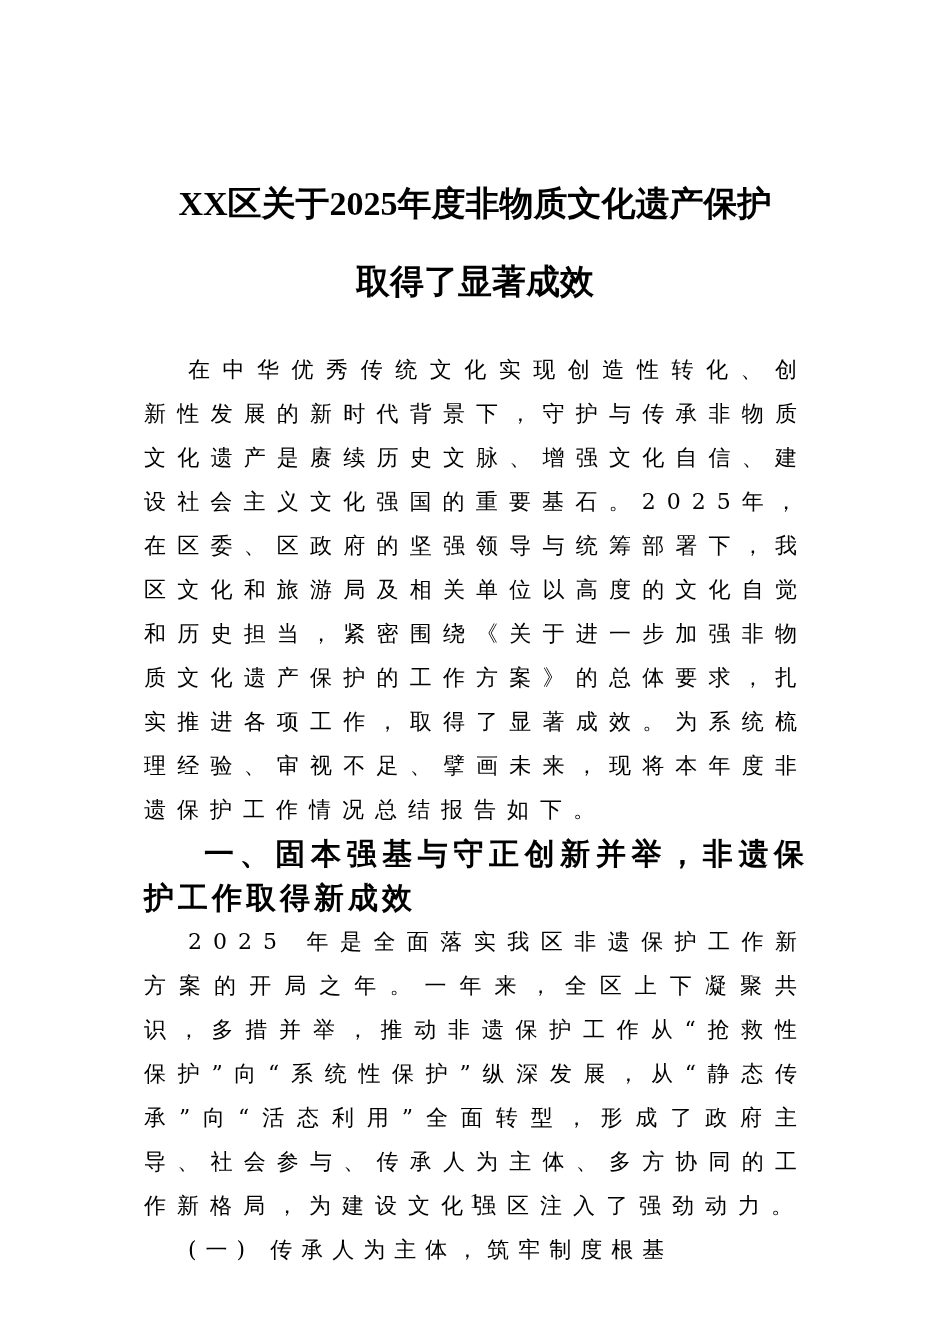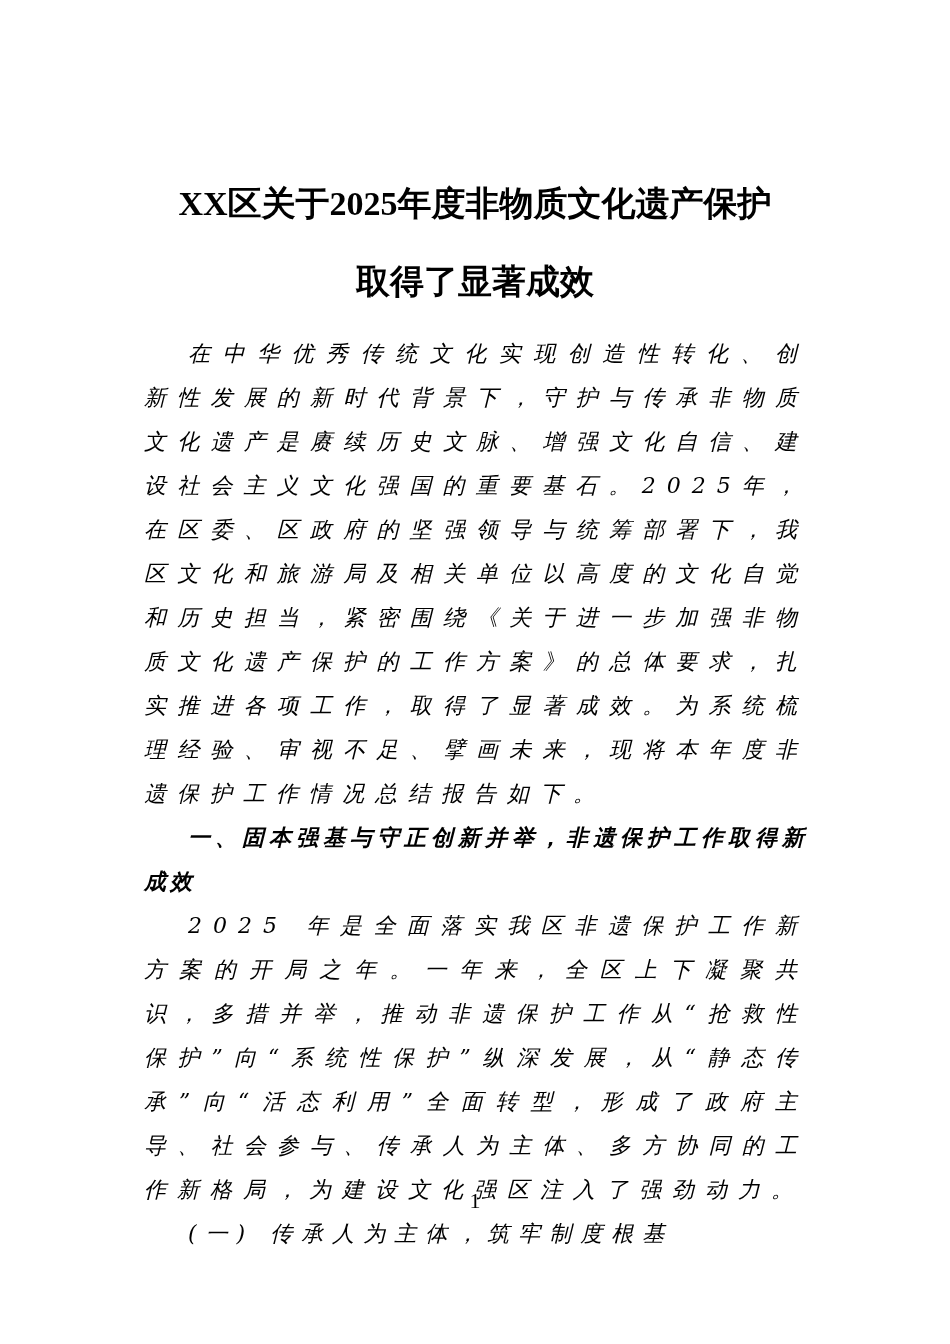--- a/index.html
+++ b/index.html
@@ -9,29 +9,28 @@
     background: #ffffff; color: #000000;
     font-family: "DejaVu Serif", "Liberation Serif", serif;
   }
   .title {
     position: absolute; left: 120px; width: 710px; top: 165px;
     text-align: center; font-weight: bold; font-size: 34px; line-height: 78px;
     letter-spacing: 0px;
     font-family: "Liberation Serif", "DejaVu Serif", serif;
   }
   .body {
-    position: absolute; left: 144px; width: 664px; top: 332px;
+    position: absolute; left: 144px; width: 664px; top: 348px;
     font-size: 22px; line-height: 44px; letter-spacing: 11px;
     text-align: justify;
-    font-style: italic;
   }
   .body p { margin: 0; text-indent: 2em; }
   .body p.heading1 {
     font-family: "DejaVu Sans", "Liberation Sans", sans-serif;
-    font-weight: bold; letter-spacing: 4px; font-size: 22px;
+    font-weight: bold; letter-spacing: 4px; font-size: 30px;
   }
   .body p.heading2 { letter-spacing: 9px; }
   .page-number {
     position: absolute; left: 0; width: 950px; top: 1188px;
     text-align: center; font-size: 22px;
     font-family: "Liberation Serif", "DejaVu Serif", serif;
   }
 </style>
 </head>
 <body>

